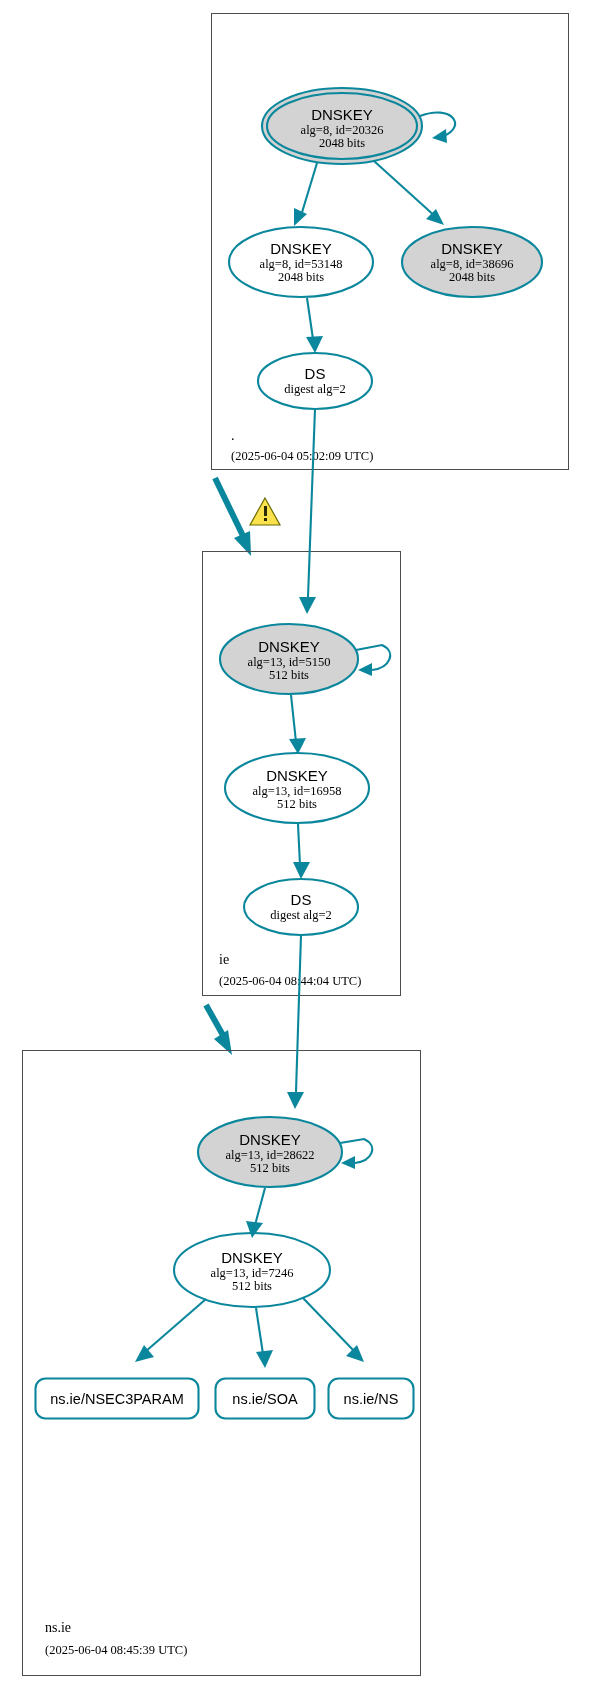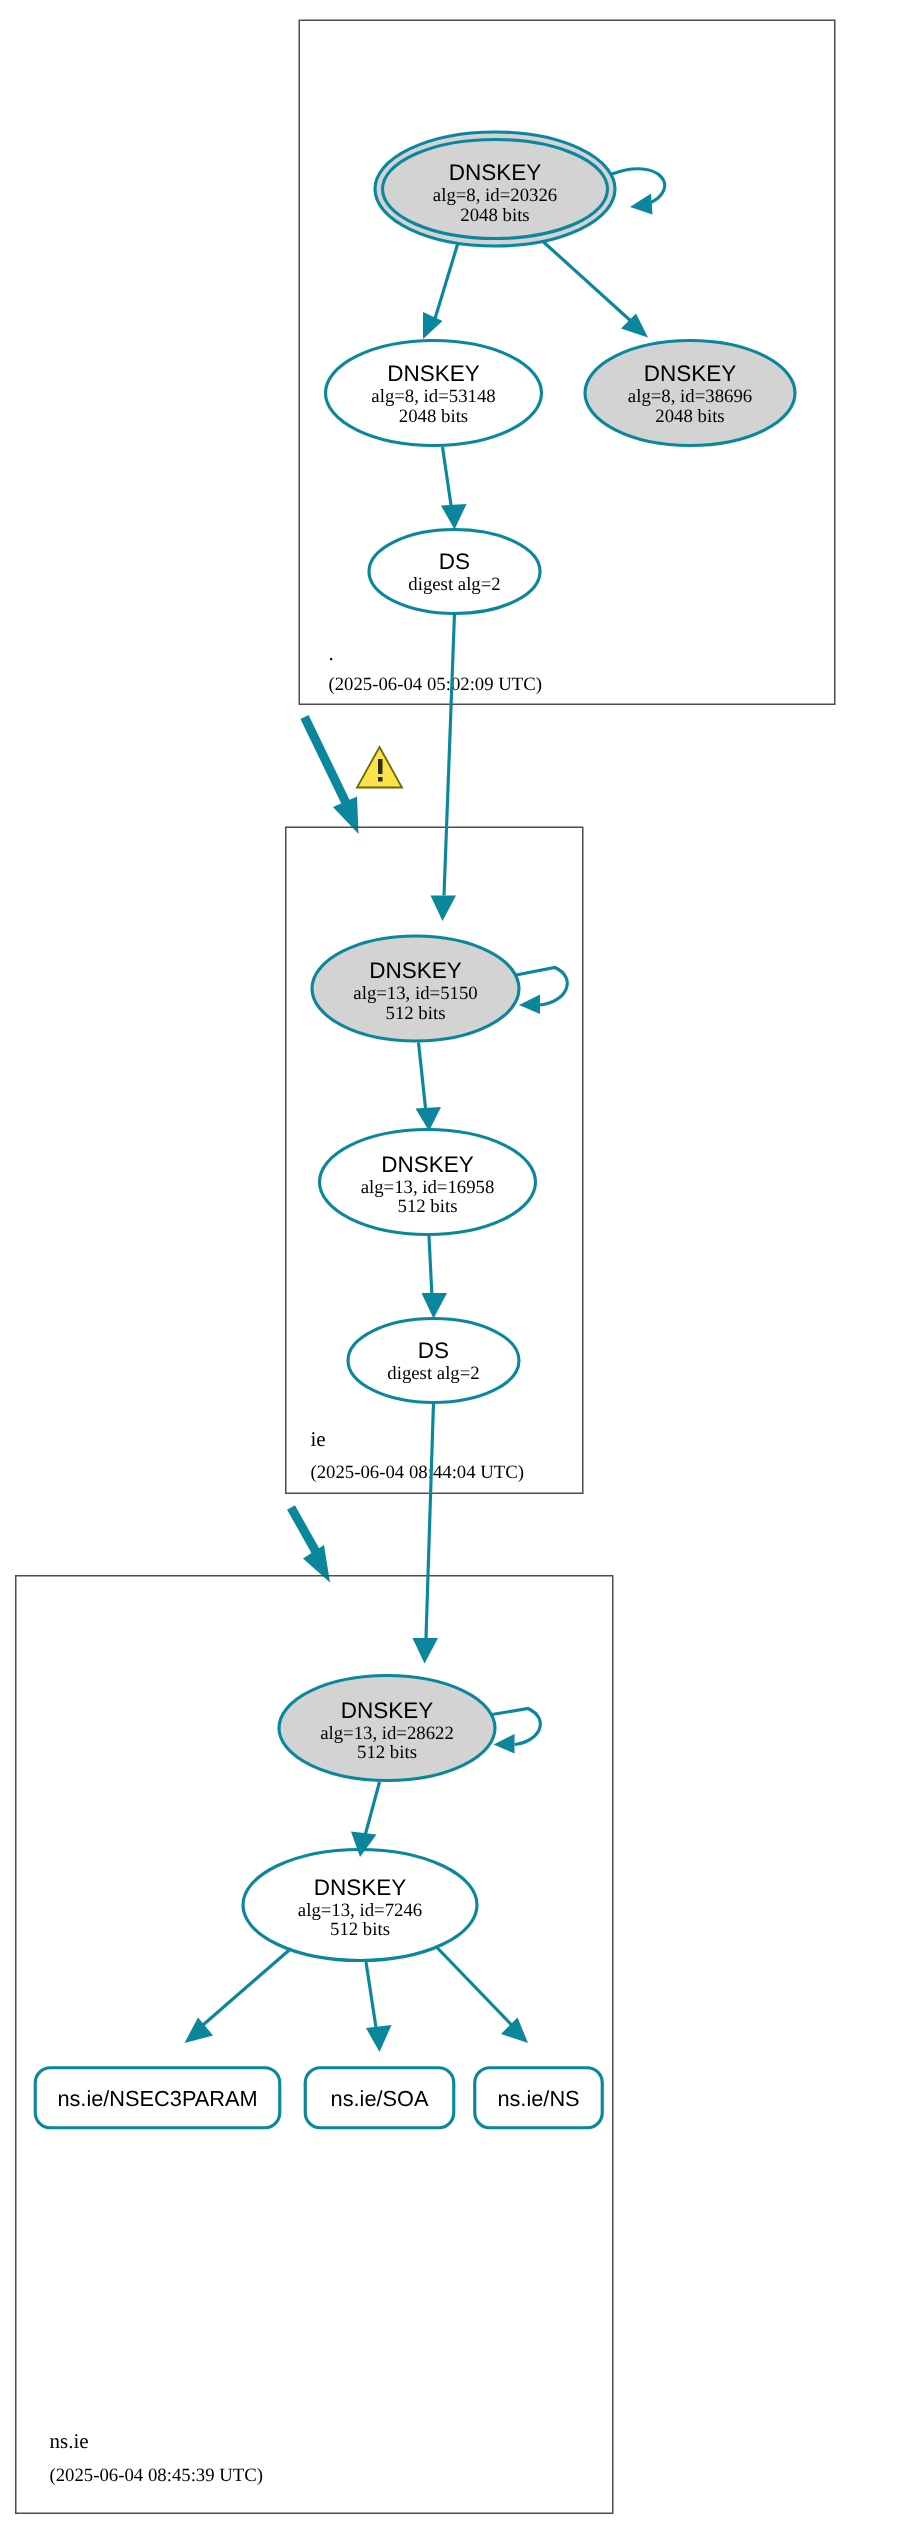--- a/index.html
+++ b/index.html
@@ -9,21 +9,21 @@
   }
   body {
     width: 605px;
     height: 1690px;
     position: relative;
     font-family: "Liberation Serif", serif;
     overflow: hidden;
   }
   #stage {
     position: absolute;
-    left: 0; top: 0;
+    left: 12px; top: 0;
     width: 485px;
     height: 1690px;
     text-decoration: underline;
   }
   svg#diagram {
     position: absolute;
     left: 0; top: 0;
     width: 605px;
     height: 1690px;
     display: block;

